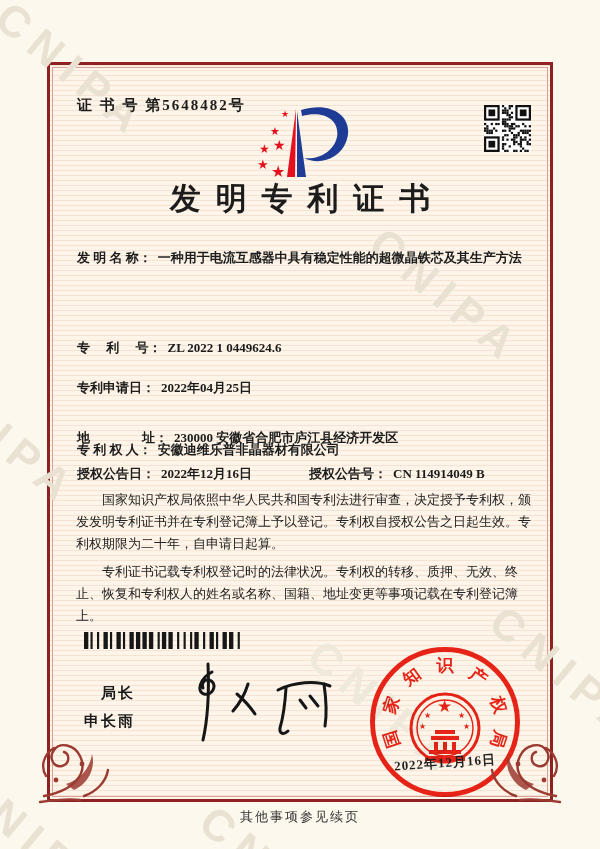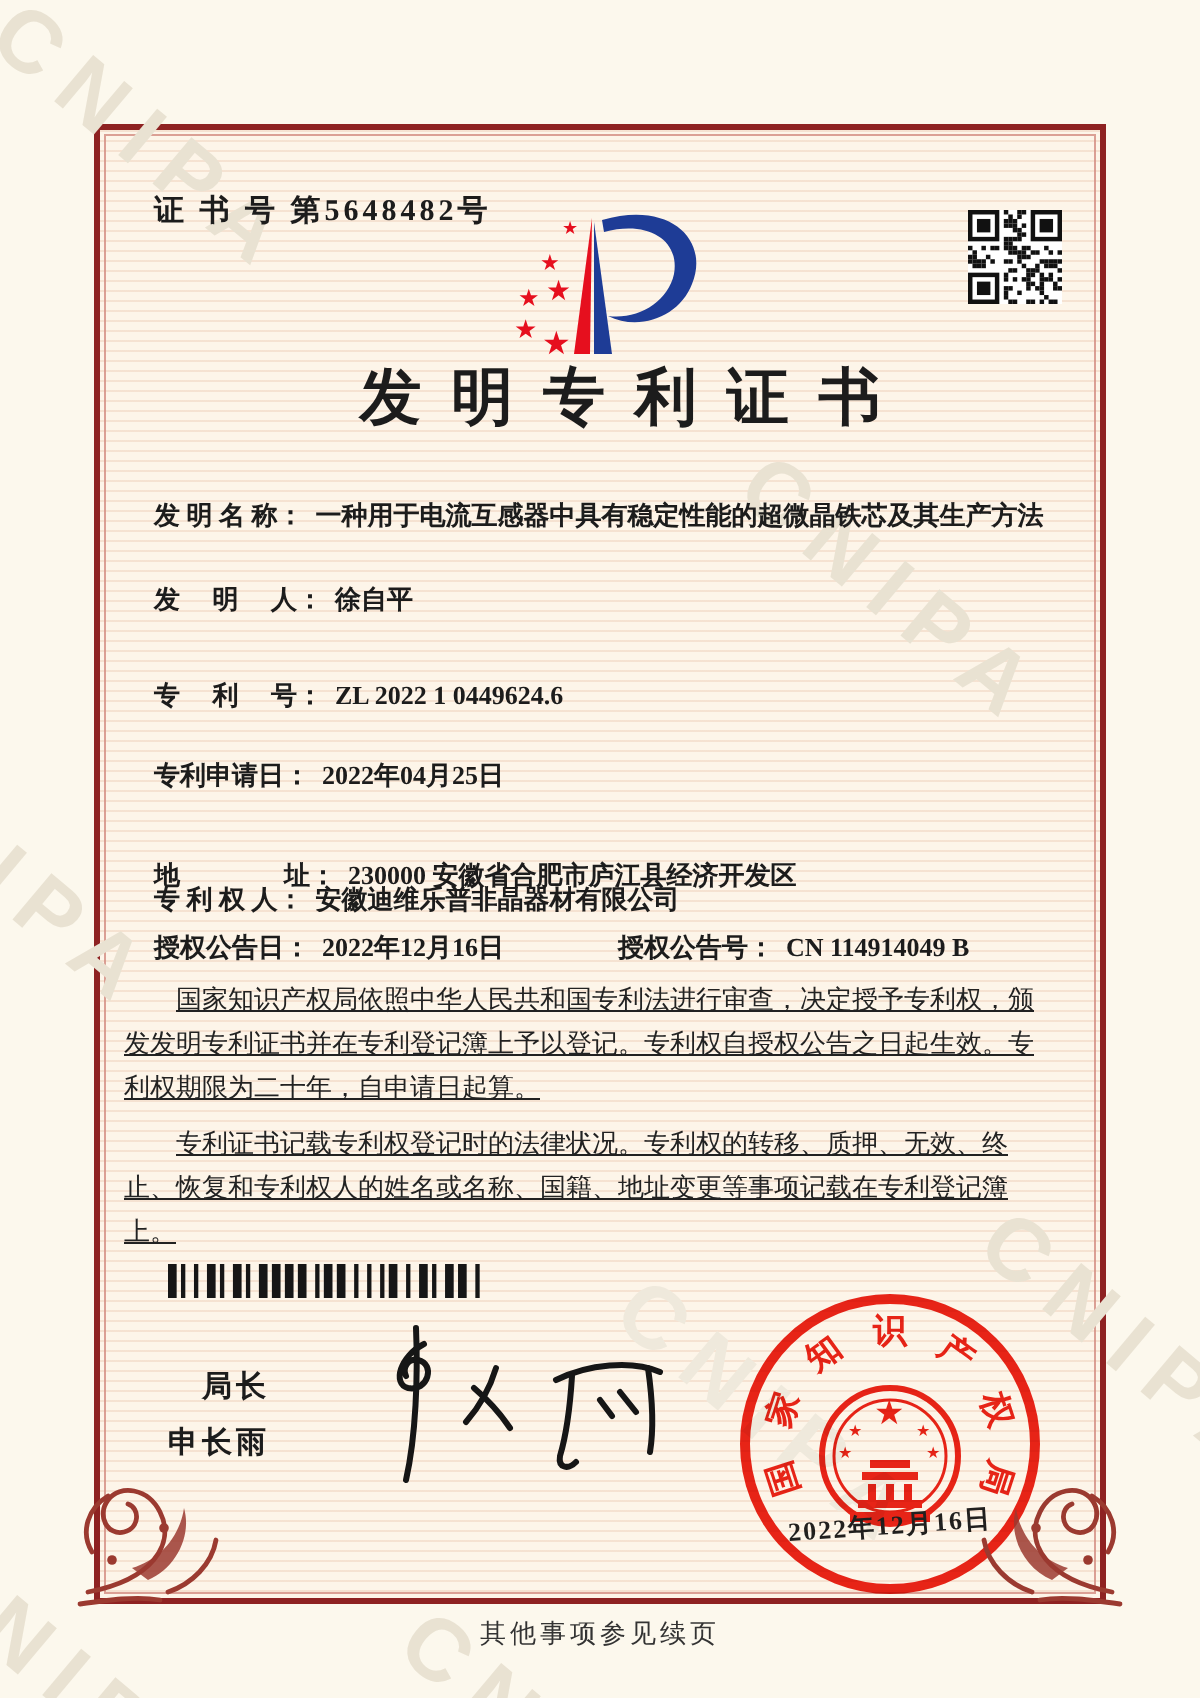--- a/index.html
+++ b/index.html
@@ -31,30 +31,30 @@
     position:absolute;left:2px;top:2px;right:2px;bottom:2px;
     border:1px solid rgba(213,144,134,.85);pointer-events:none;
   }
   .abs{position:absolute;}
   .z3{z-index:3;}
   
   .cert-no{left:77px;top:96px;font-size:15px;font-weight:700;letter-spacing:2px;}
   .logo{left:243px;top:103px;}
   .qr{left:484px;top:105px;}
   .doc-title{
-    left:57px;top:178px;width:506px;text-align:center;
+    left:47px;top:178px;width:506px;text-align:center;
     font-size:31px;font-weight:bold;letter-spacing:.48em;text-indent:.48em;
   }
   
   .row{left:77px;width:460px;font-size:13px;font-weight:600;white-space:nowrap;}
   .row .lbl{display:inline-block;}
   .row .val{margin-left:6px;}
   .row .pair2{position:absolute;left:232px;top:0;}
   
-  .legal{left:62px;top:489px;width:455px;font-size:13px;line-height:22px;color:#222;text-decoration:underline;}
+  .legal{left:76px;top:489px;width:455px;font-size:13px;line-height:22px;color:#222;}
   .legal p{margin:0 0 6px 0;text-indent:2em;font-weight:500;}
   
   .barcode{left:84px;top:632px;}
   .director{left:84px;top:684px;font-family:"Liberation Sans","DejaVu Sans",sans-serif;
     font-weight:bold;font-size:15px;letter-spacing:2px;}
   .director div{margin-bottom:9px;text-align:right;}
   .signature{left:182px;top:656px;}
   .page-no{left:47px;top:773px;width:506px;text-align:center;font-size:12.5px;letter-spacing:1px;}
   .footer-note{left:0;top:808px;width:600px;text-align:center;font-size:13px;color:#333;letter-spacing:2px;}
   
@@ -233,23 +233,20 @@
         <rect x="2.238095238095238" y="33.57142857142857" width="11.19047619047619" height="11.19047619047619" fill="#fff"></rect>
         <rect x="4.476190476190476" y="35.80952380952381" width="6.714285714285714" height="6.714285714285714" fill="#111"></rect>
       </svg>
   </div>
 
   <div class="abs z3 doc-title">发明专利证书</div>
 
   <div class="abs z3 row" style="top:249px;">
     <span class="lbl">发 明 名 称：</span><span class="val">一种用于电流互感器中具有稳定性能的超微晶铁芯及其生产方法</span>
   </div>
-  <div class="abs z3 row" style="top:291px;">
-    <span class="lbl">发　 明 　人：</span><span class="val">徐自平</span>
-  </div>
   <div class="abs z3 row" style="top:339px;">
     <span class="lbl">专　 利 　号：</span><span class="val">ZL 2022 1 0449624.6</span>
   </div>
   <div class="abs z3 row" style="top:359px;margin-top:20px;">
     <span class="lbl">专利申请日：</span><span class="val">2022年04月25日</span>
   </div>
   <div class="abs z3 row" style="top:394px;margin-top:47px;">
     <span class="lbl">专 利 权 人：</span><span class="val">安徽迪维乐普非晶器材有限公司</span>
   </div>
   <div class="abs z3 row" style="top:429px;">

